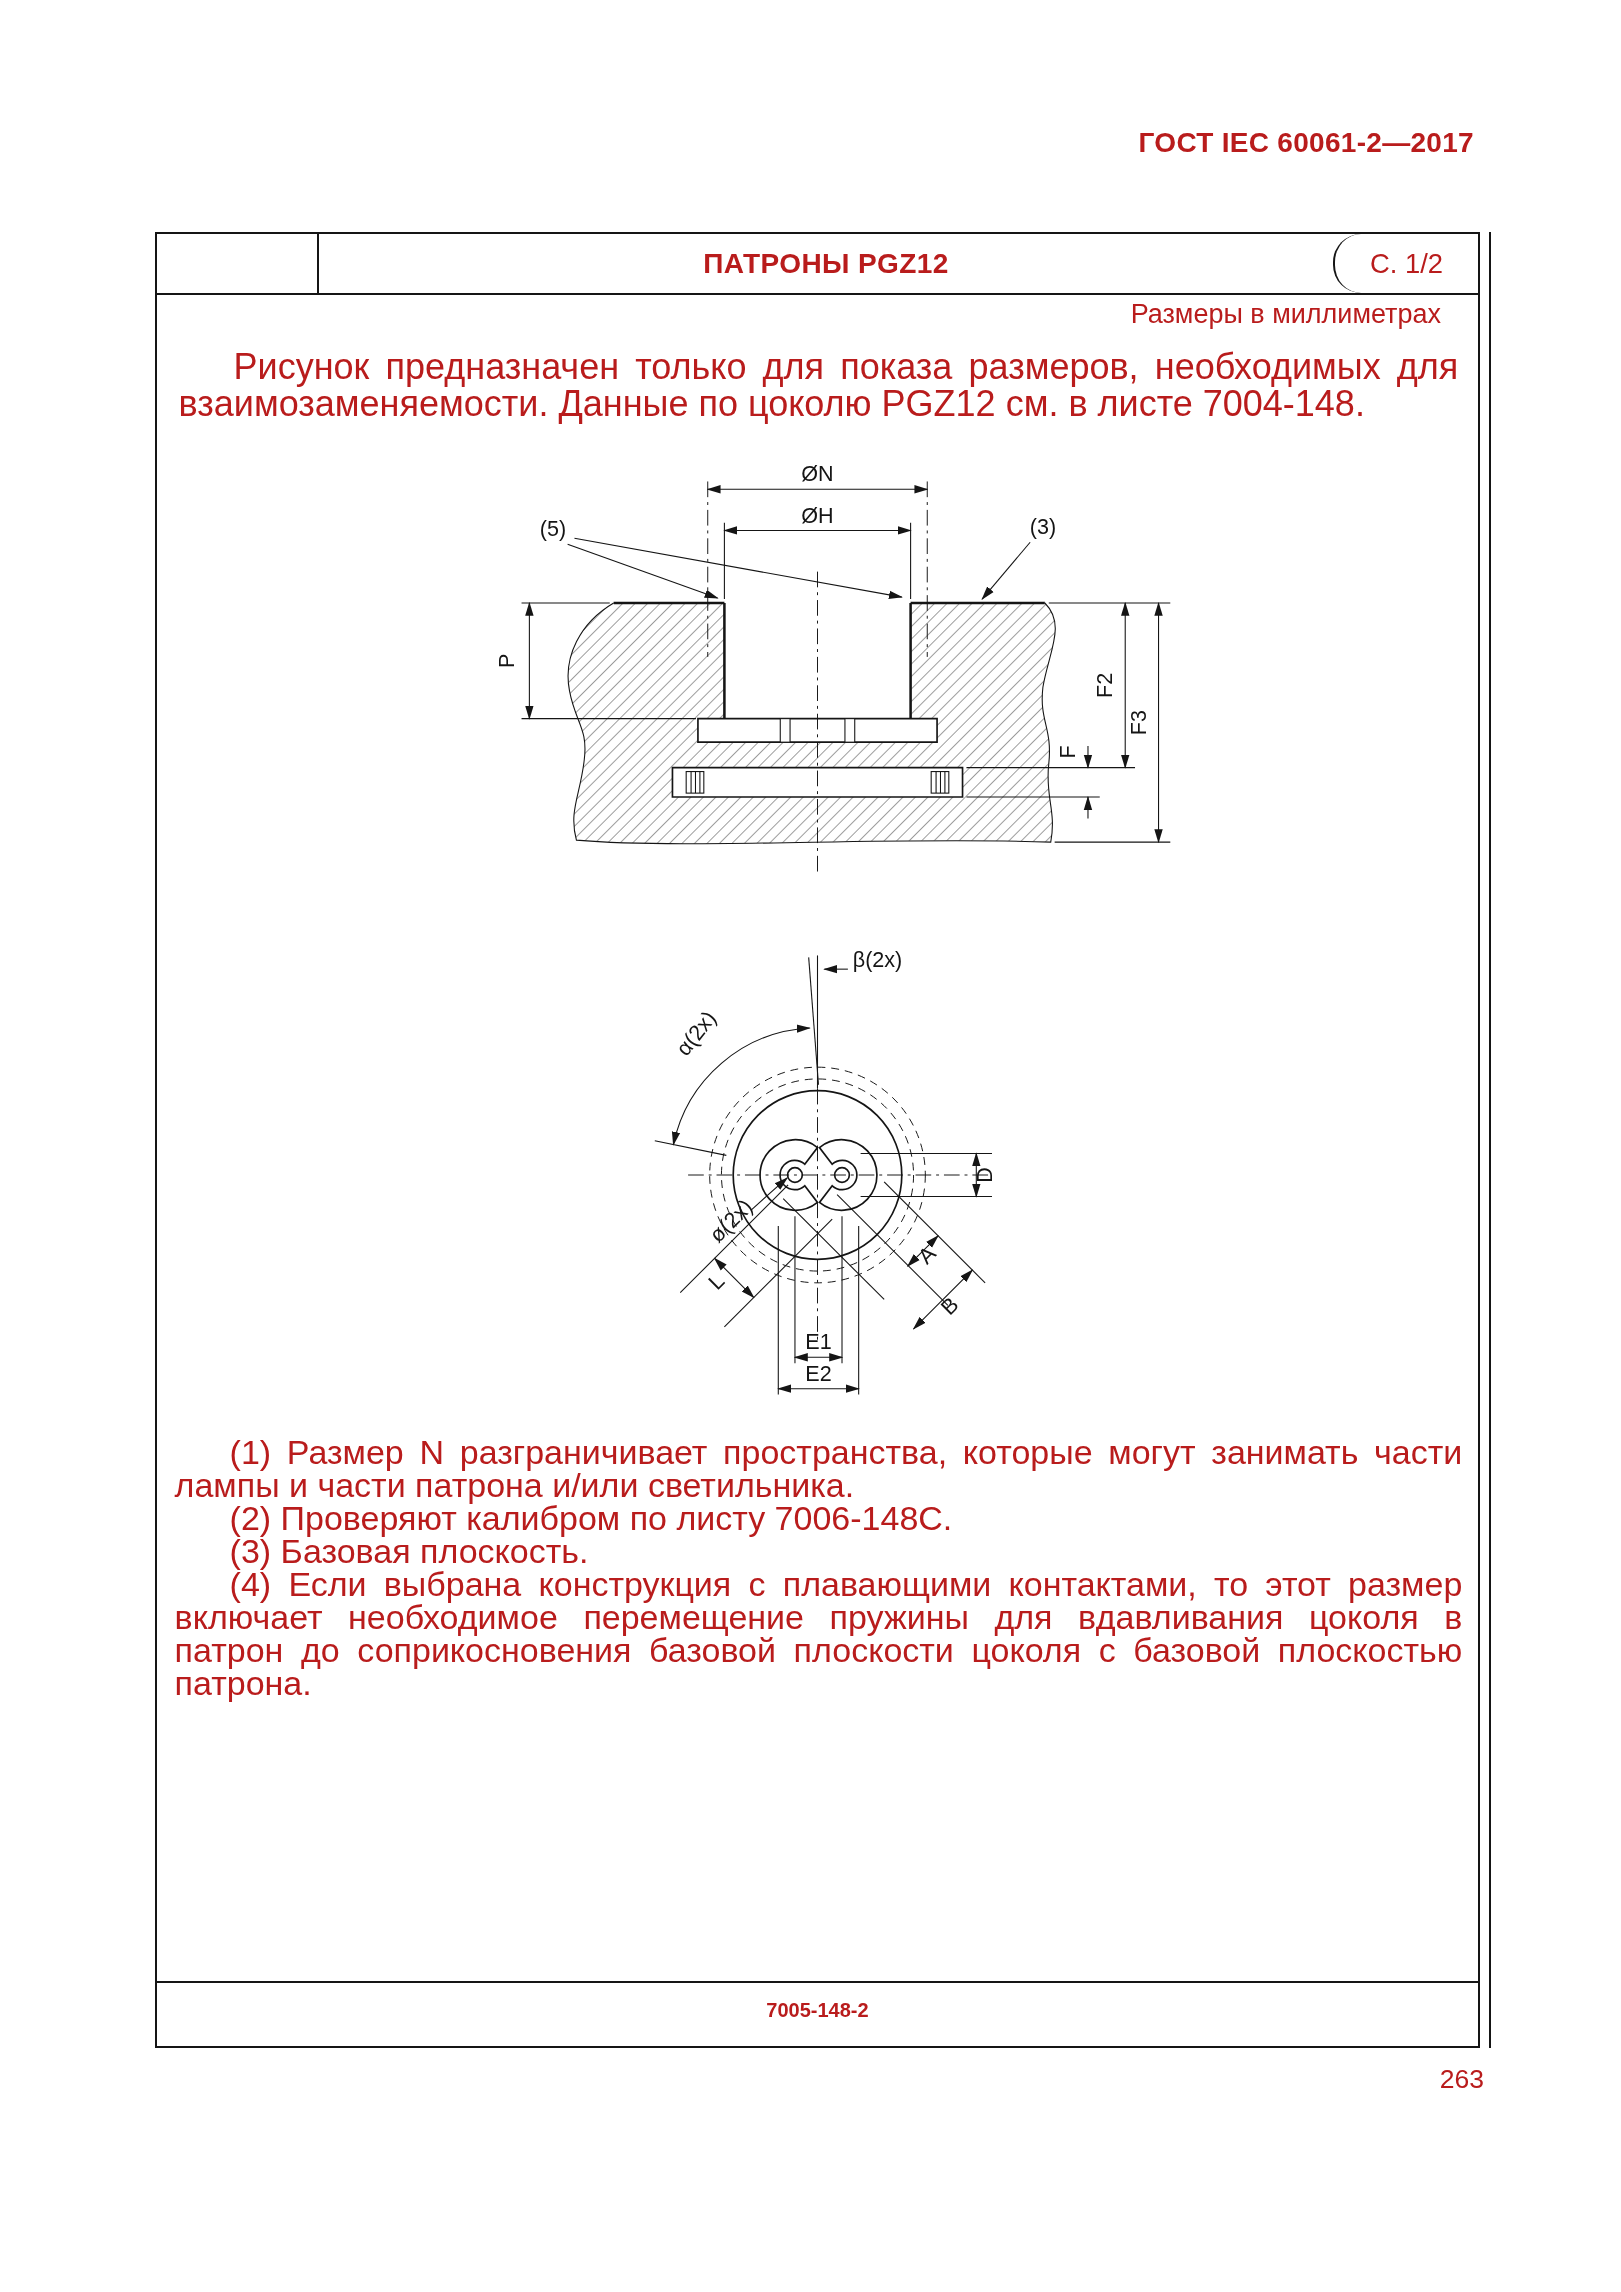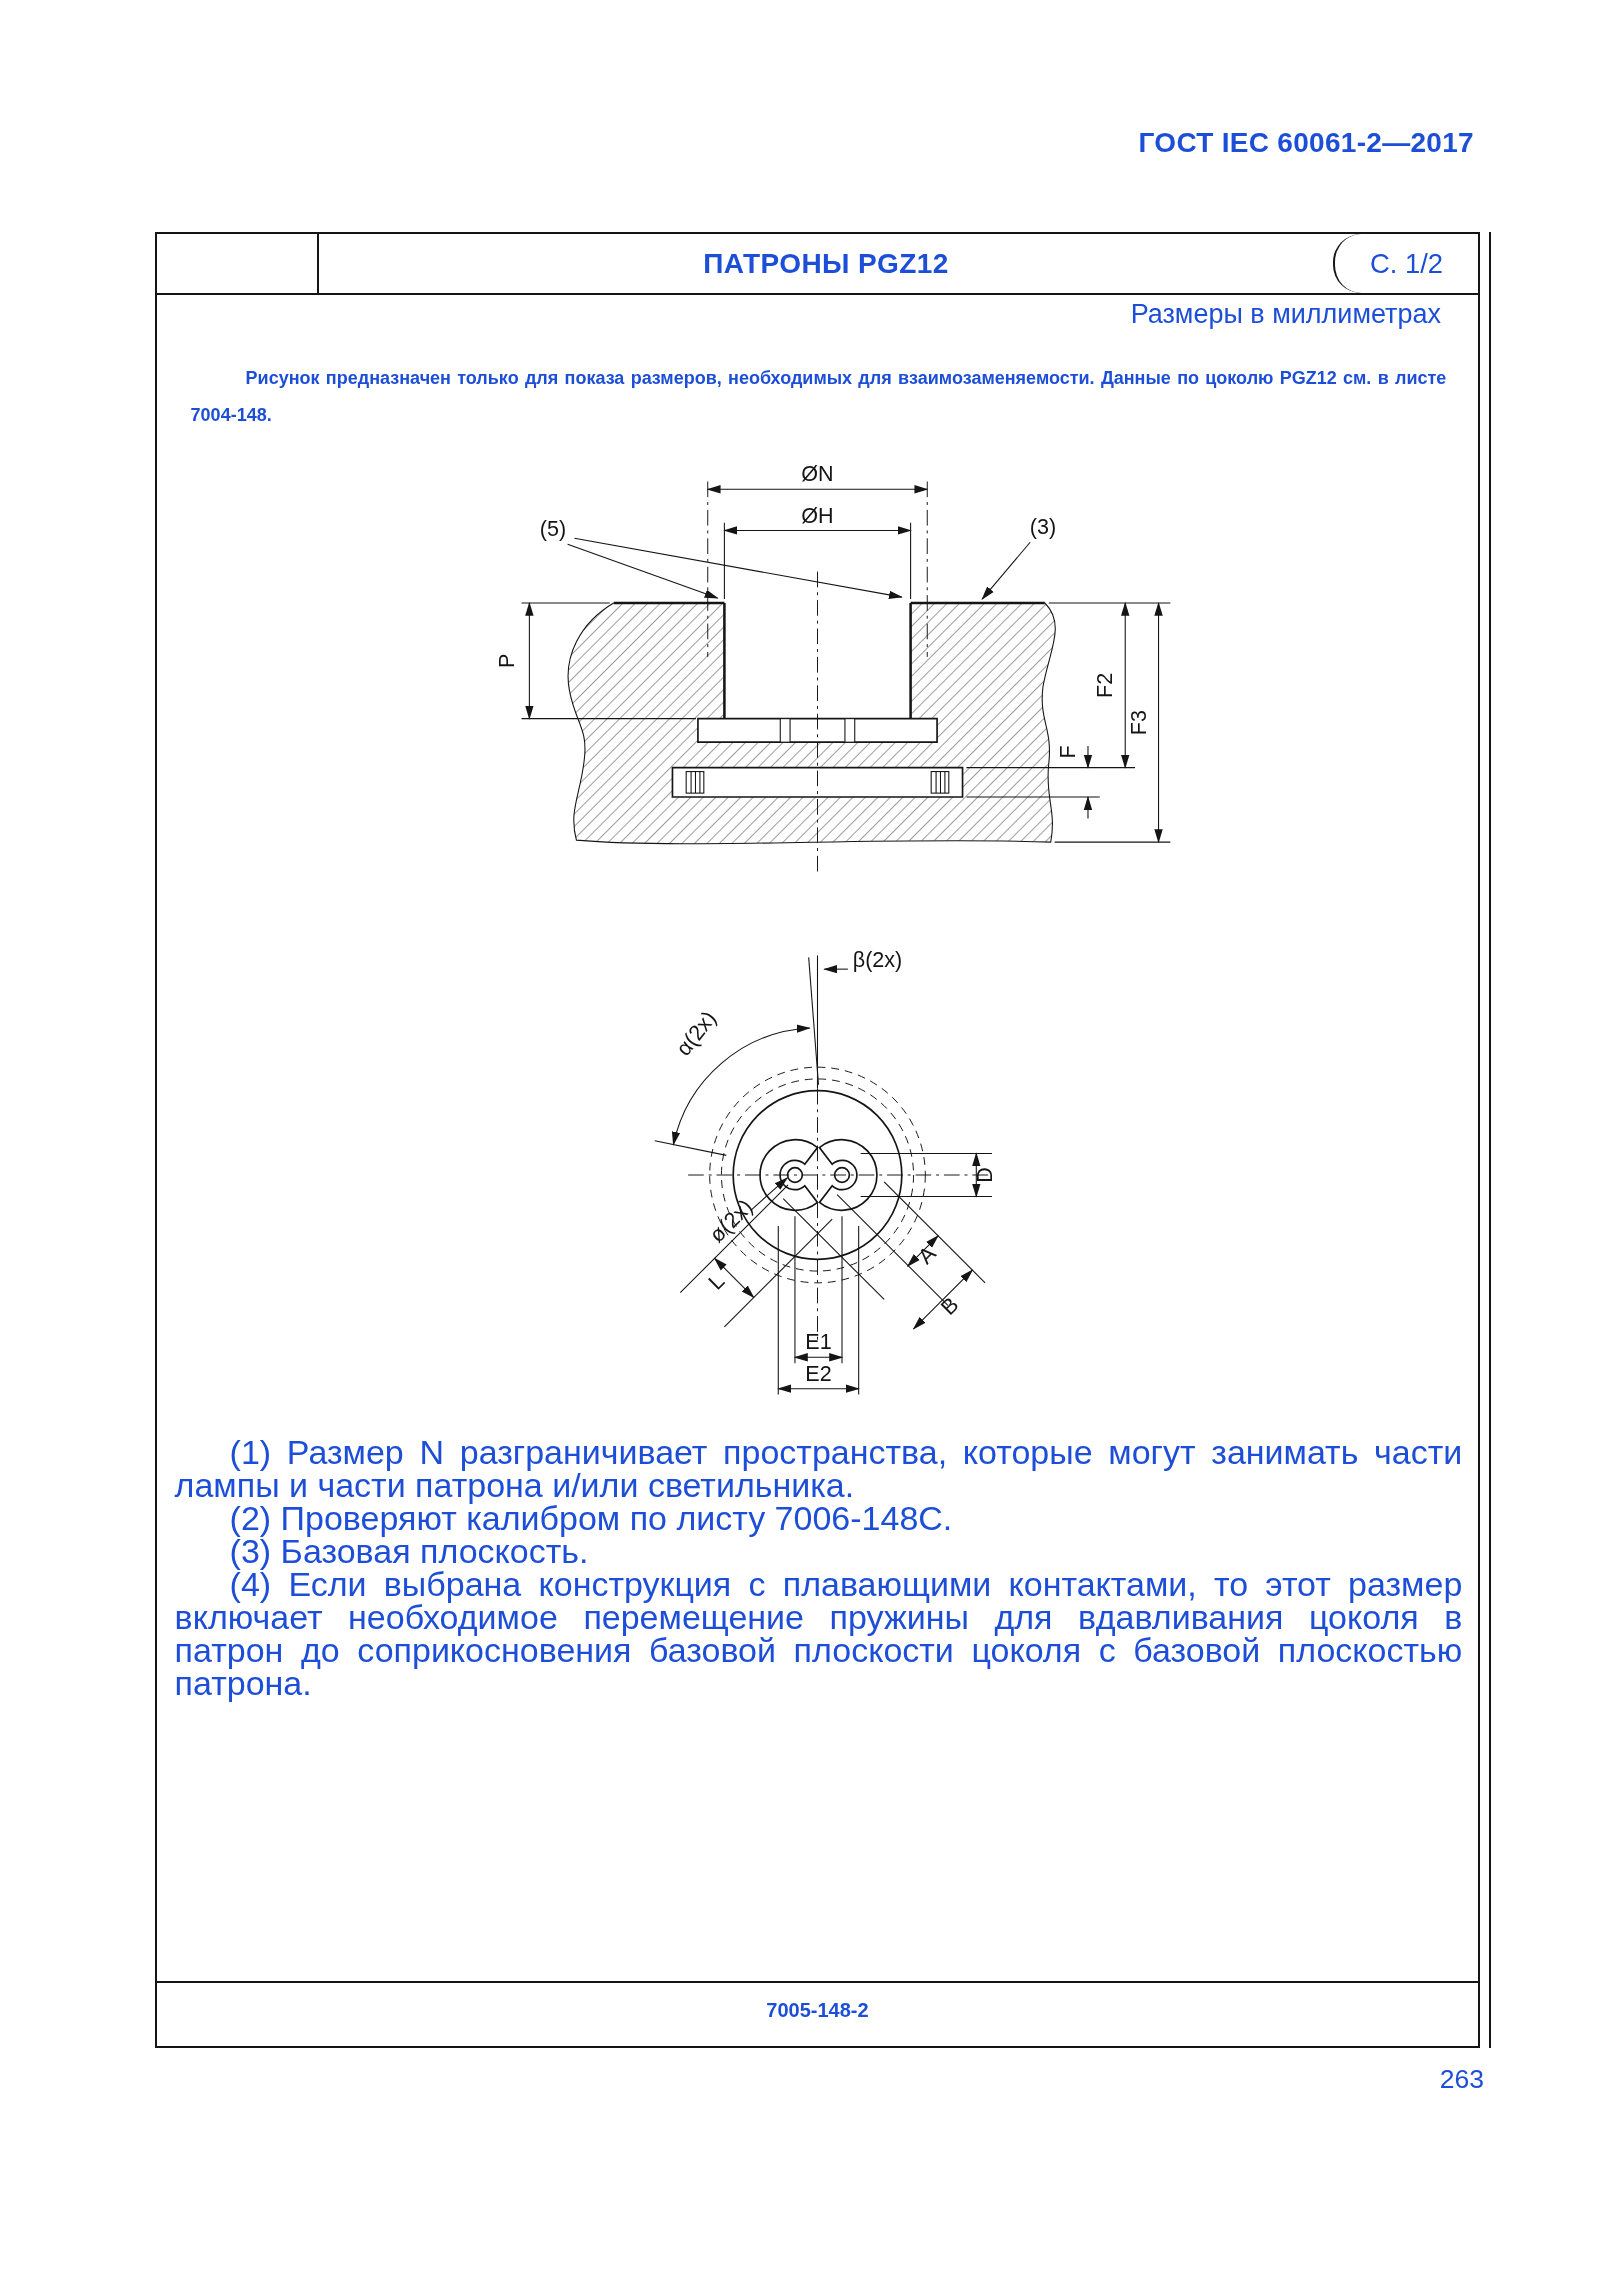--- a/index.html
+++ b/index.html
@@ -1,18 +1,18 @@
 <!DOCTYPE html>
 <html><head>
 <meta charset="utf-8">
 <style>
   html,body { margin:0; padding:0; background:#e8e8e8; }
   .page {
     position:relative; width:1621px; height:2293px; margin:0 auto;
-    background:#ffffff; font-family:"Liberation Sans", sans-serif; color:#1d4ed8;
+    background:#ffffff; font-family:"Liberation Sans", sans-serif; color:#b91c1c;
   }
   .doc-header {
     position:absolute; top:127px; right:147px;
     font-size:28px; font-weight:bold; letter-spacing:0.3px;
   }
   .frame {
     position:absolute; left:155px; top:232px; width:1325px; height:1816px;
     border:2.5px solid #151515; box-sizing:border-box;padding-left:48px;
   }
   .frame-double-rule {
@@ -27,22 +27,22 @@
   .head-cell-title {
     flex:1; display:flex; align-items:center; justify-content:center;
     font-size:28px; font-weight:bold; letter-spacing:0.4px;
   }
   .head-cell-page {
     width:143px; border-left:2.5px solid #151515;
     display:flex; align-items:center; justify-content:center; font-size:27.4px;border-radius:28px;
   }
   .units-note { position:absolute; top:65px; right:37px; font-size:27px; }
   .intro {
-    position:absolute; top:110px; left:17.6px; right:15.7px; margin:16px;
-    font-size:18px; line-height:37px; text-align:justify; text-indent:55px;font-weight:bold;
+    position:absolute; top:110px; left:17.6px; right:15.7px; margin:4px;
+    font-size:36px; line-height:37px; text-align:justify; text-indent:55px;
   }
   .drawing-section { position:absolute; left:288px; top:222px; }
   .drawing-bottom  { position:absolute; left:288px; top:686px; }
   .notes { position:absolute; top:1202px; left:17.6px; right:15.7px; }
   .notes p {
     margin:0; font-size:34px; line-height:33px; text-align:justify; text-indent:55px;
   }
   .footer-row {
     position:absolute; left:0; right:0; bottom:6px; height:57px;
     border-top:2.5px solid #151515; text-align:center;

